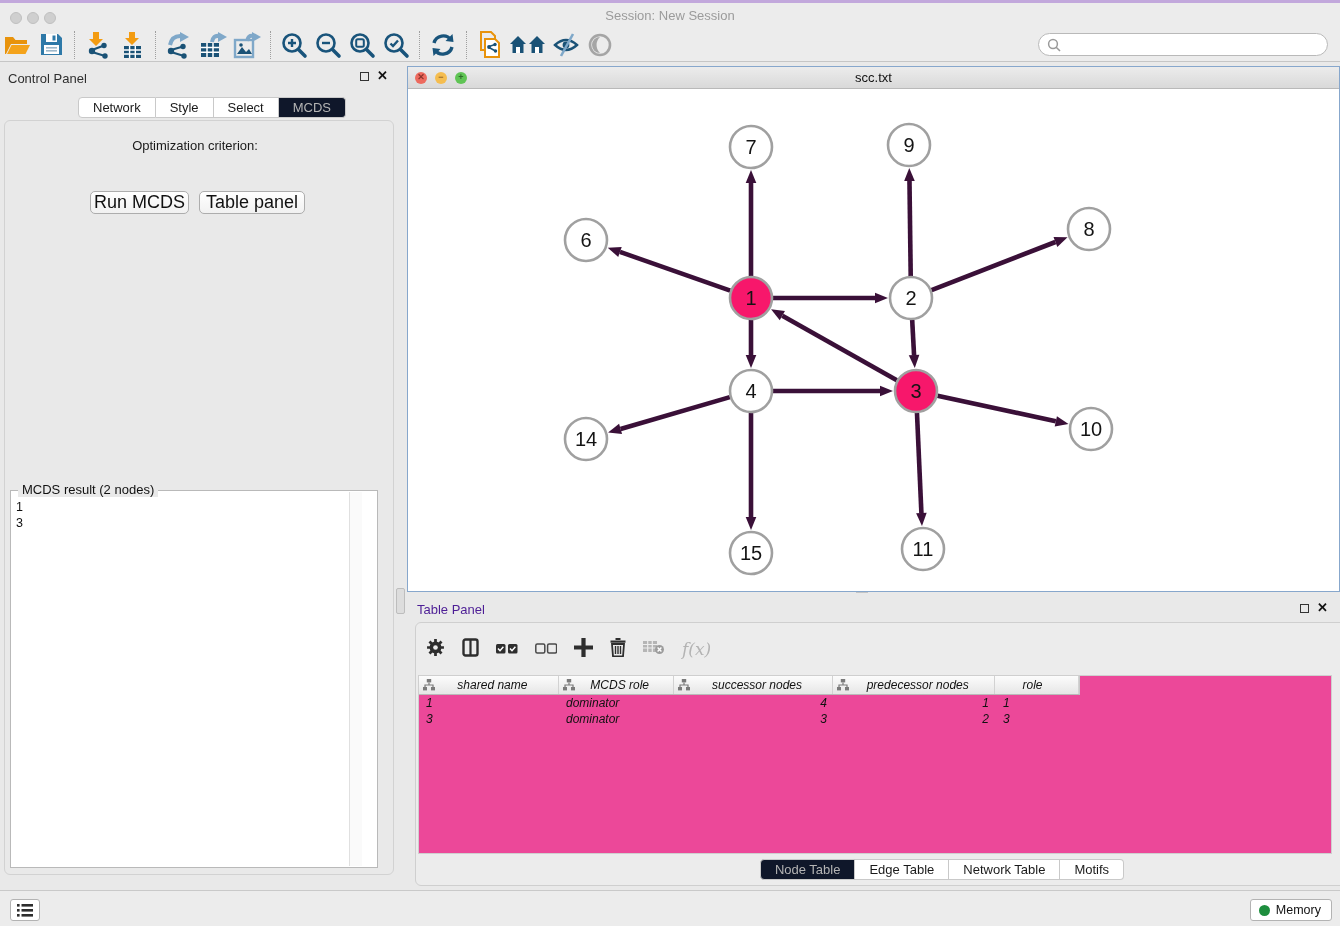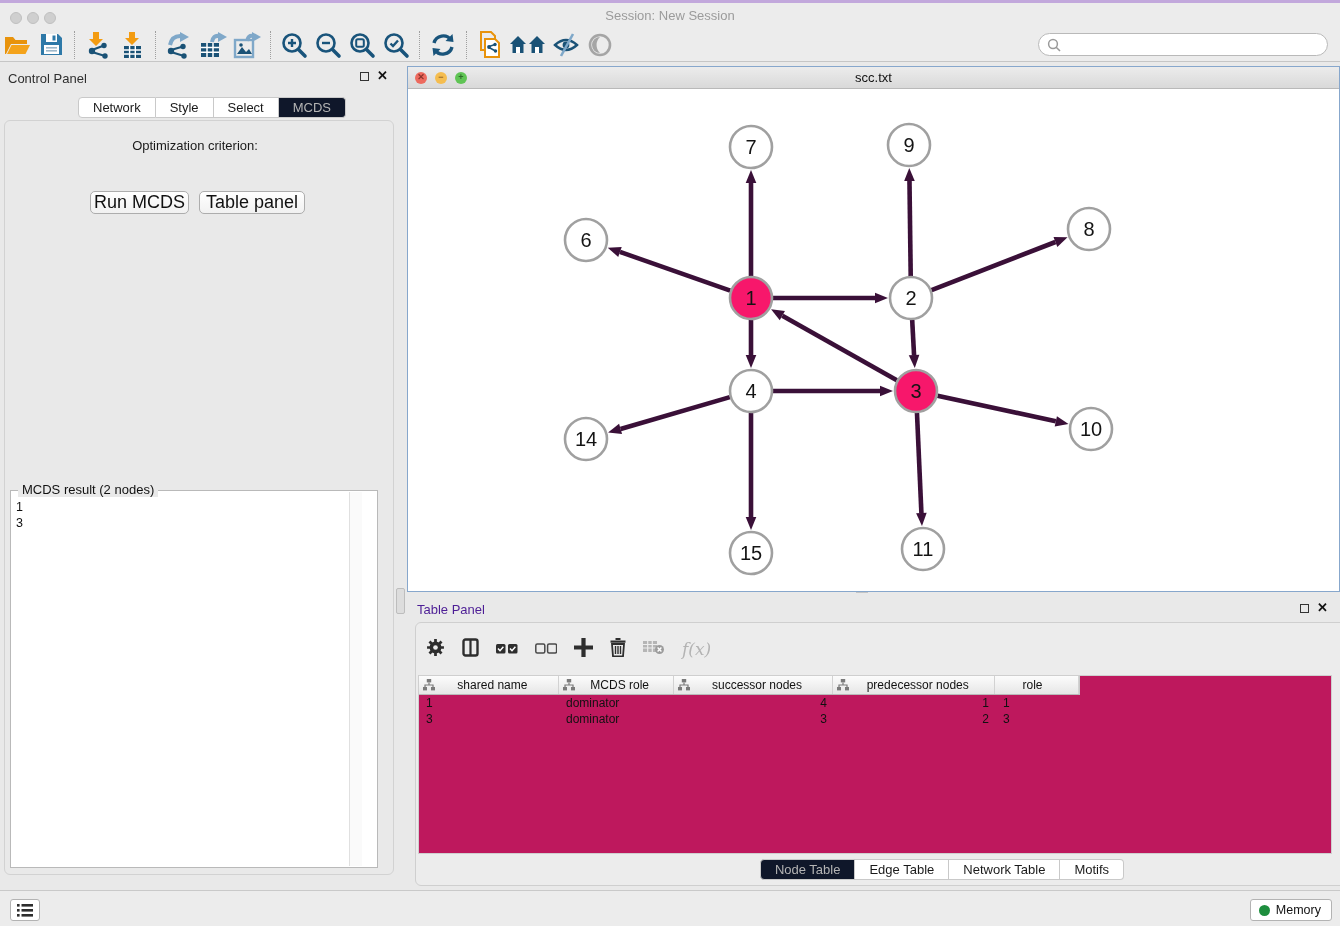--- a/index.html
+++ b/index.html
@@ -67,21 +67,21 @@
   .tl2 { width:12px; height:12px; border-radius:50%; top:5px; font-size:9px; line-height:11px;
      text-align:center; font-weight:bold; }
 
   
   #table-panel { left:407px; top:534px; width:933px; height:292px; }
   #tp-header-label { left:10px; top:6px; font-size:13px; color:#4c1d95; }
   #tp-ctrls { right:12px; top:7px; }
   #tp-body { left:8px; top:26px; width:1054px; height:264px; background:#ECECEC;
      border:1px solid #CFCFCF; border-radius:6px; overflow:hidden; }
   #tp-toolbar { left:10px; top:8px; height:36px; display:flex; align-items:center; gap:17px; }
-  #tp-table { left:2px; top:52px; width:914px; height:179px; background:#be185d; border:1px solid #CFCFCF; }
+  #tp-table { left:2px; top:52px; width:914px; height:179px; background:#ec4899; border:1px solid #CFCFCF;font-style:italic; }
   #tp-colhead { display:flex; height:19px; background:linear-gradient(#FCFCFC,#E6E6E6);
      border-bottom:1px solid #B9B9B9; width:661px; border-right:1px solid #C9C9C9; }
   .col-cell { display:flex; align-items:center; border-right:1px solid #D2D2D2; font-size:12px; color:#111; }
   .col-cell .lbl { flex:1; text-align:center; padding-right:8px; }
   .col-cell svg { margin-left:4px; }
   .trow { display:flex; height:16px; font-size:12px; color:#111; }
   .tcell { padding:0 7px; line-height:16px; white-space:nowrap; overflow:hidden; }
   #tp-tabs-wrap { left:0; bottom:5px; width:100%; display:flex; justify-content:center; }
   #fx-label { font-family:"DejaVu Serif", serif; font-style:italic; color:#B3B3B3; font-size:17px; }
 

